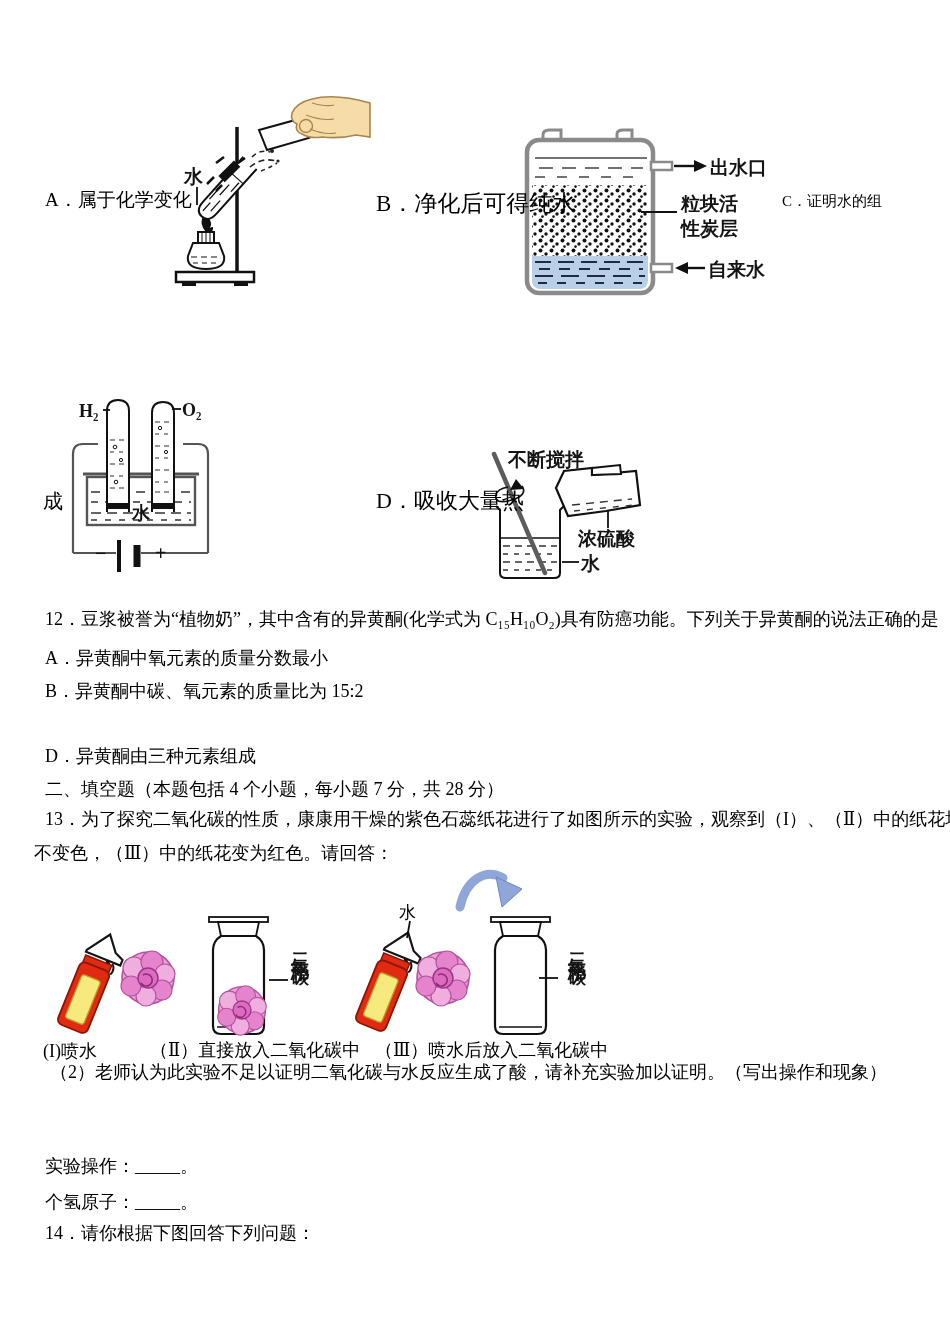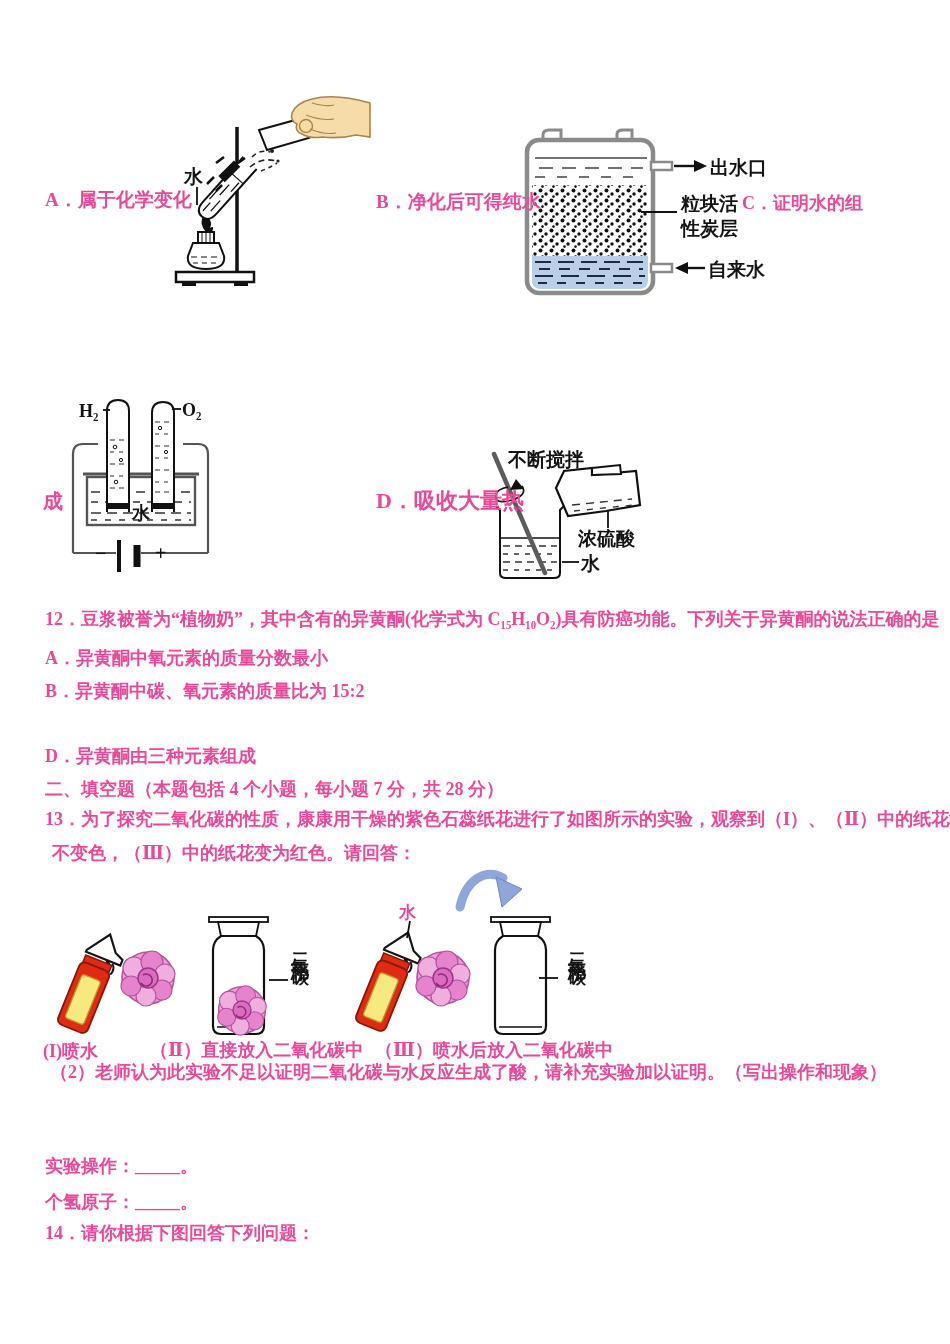--- a/index.html
+++ b/index.html
@@ -1,18 +1,18 @@
 <!DOCTYPE html>
 <html><head>
 <meta charset="utf-8">
 <style>
   html,body{margin:0;padding:0;background:#fff;}
   .page{position:relative;width:950px;height:1344px;background:#fff;overflow:hidden;
         font-family:"Liberation Serif","DejaVu Serif",serif;color:#111;}
-  .t{position:absolute;font-weight:bold;font-size:18px;line-height:1.25;white-space:nowrap;color:#ec4899;}
+  .t{position:absolute;font-weight:normal;font-size:18px;line-height:1.25;white-space:nowrap;color:#000000;}
   .t.big{font-size:20px;}
   .vt{position:absolute;writing-mode:vertical-rl;text-orientation:upright;
       font-weight:bold;font-size:18px;letter-spacing:4px;color:#141414;}
   svg{position:absolute;overflow:visible;}
   svg text{font-family:"Liberation Serif","DejaVu Serif",serif;font-weight:bold;fill:#141414;}
 </style>
 </head>
 <body>
 
 <div class="page">
@@ -199,33 +199,33 @@
       </g>
     </g>
     <line x1="120" y1="68" x2="120" y2="85" stroke="#111" stroke-width="1.8"></line>
     <text x="90" y="102" font-size="19">浓硫酸</text>
     <line x1="74" y1="119" x2="91" y2="119" stroke="#111" stroke-width="1.8"></line>
     <text x="93" y="127" font-size="19">水</text>
     <text x="20" y="23" font-size="19">不断搅拌</text>
   </svg>
 
   <div class="t" style="left:45px;top:188px;font-size:19px">A．属于化学变化</div>
-  <div class="t" style="left:376px;top:190px;font-size:19px">B．净化后可得纯水</div>
-  <div class="t" style="left:742px;top:192px;font-size:18px">C．证明水的组</div>
+  <div class="t" style="left:376px;top:190px;font-size:23px">B．净化后可得纯水</div>
+  <div class="t" style="left:782px;top:192px;font-size:15px">C．证明水的组</div>
   <div class="t big" style="left:43px;top:489px">成</div>
   <div class="t" style="left:376px;top:487px;font-size:22px">D．吸收大量热</div>
 
   <div class="t" style="left:45px;top:608px">12．豆浆被誉为“植物奶”，其中含有的异黄酮(化学式为 C₁₅H₁₀O₂)具有防癌功能。下列关于异黄酮的说法正确的是</div>
   <div class="t" style="left:45px;top:647px">A．异黄酮中氧元素的质量分数最小</div>
   <div class="t" style="left:45px;top:680px">B．异黄酮中碳、氧元素的质量比为 15:2</div>
   <div class="t" style="left:45px;top:745px">D．异黄酮由三种元素组成</div>
 
   <div class="t" style="left:45px;top:778px">二、填空题（本题包括 4 个小题，每小题 7 分，共 28 分）</div>
   <div class="t" style="left:45px;top:808px">13．为了探究二氧化碳的性质，康康用干燥的紫色石蕊纸花进行了如图所示的实验，观察到（I）、（Ⅱ）中的纸花均</div>
-  <div class="t" style="left:52px;top:842px">不变色，（Ⅲ）中的纸花变为红色。请回答：</div>
+  <div class="t" style="left:34px;top:842px">不变色，（Ⅲ）中的纸花变为红色。请回答：</div>
 
   <svg style="left:40px;top:865px" width="560" height="178" viewBox="0 0 560 178">
     <defs>
       <g id="spraySym">
         <polygon points="-15,-7 1,-30 13,-15 22,-11 22,-5 -15,-5" fill="#fff" stroke="#151515" stroke-width="2.2"></polygon>
         <path d="M8,-5 q7,7 3,16" fill="none" stroke="#151515" stroke-width="3.6"></path>
         <path d="M14,-4 q5,5 2,11" fill="none" stroke="#151515" stroke-width="2"></path>
         <rect x="-14" y="-2" width="28" height="8" fill="#e02b12" stroke="#8c1505" stroke-width="1.5"></rect>
         <rect x="-16" y="5" width="32" height="67" rx="6" fill="#e02b12" stroke="#8c1505" stroke-width="1.8"></rect>
         <rect x="-10" y="17" width="20" height="47" rx="3" fill="#f6e97e" stroke="#b89a28" stroke-width="1.3"></rect>

